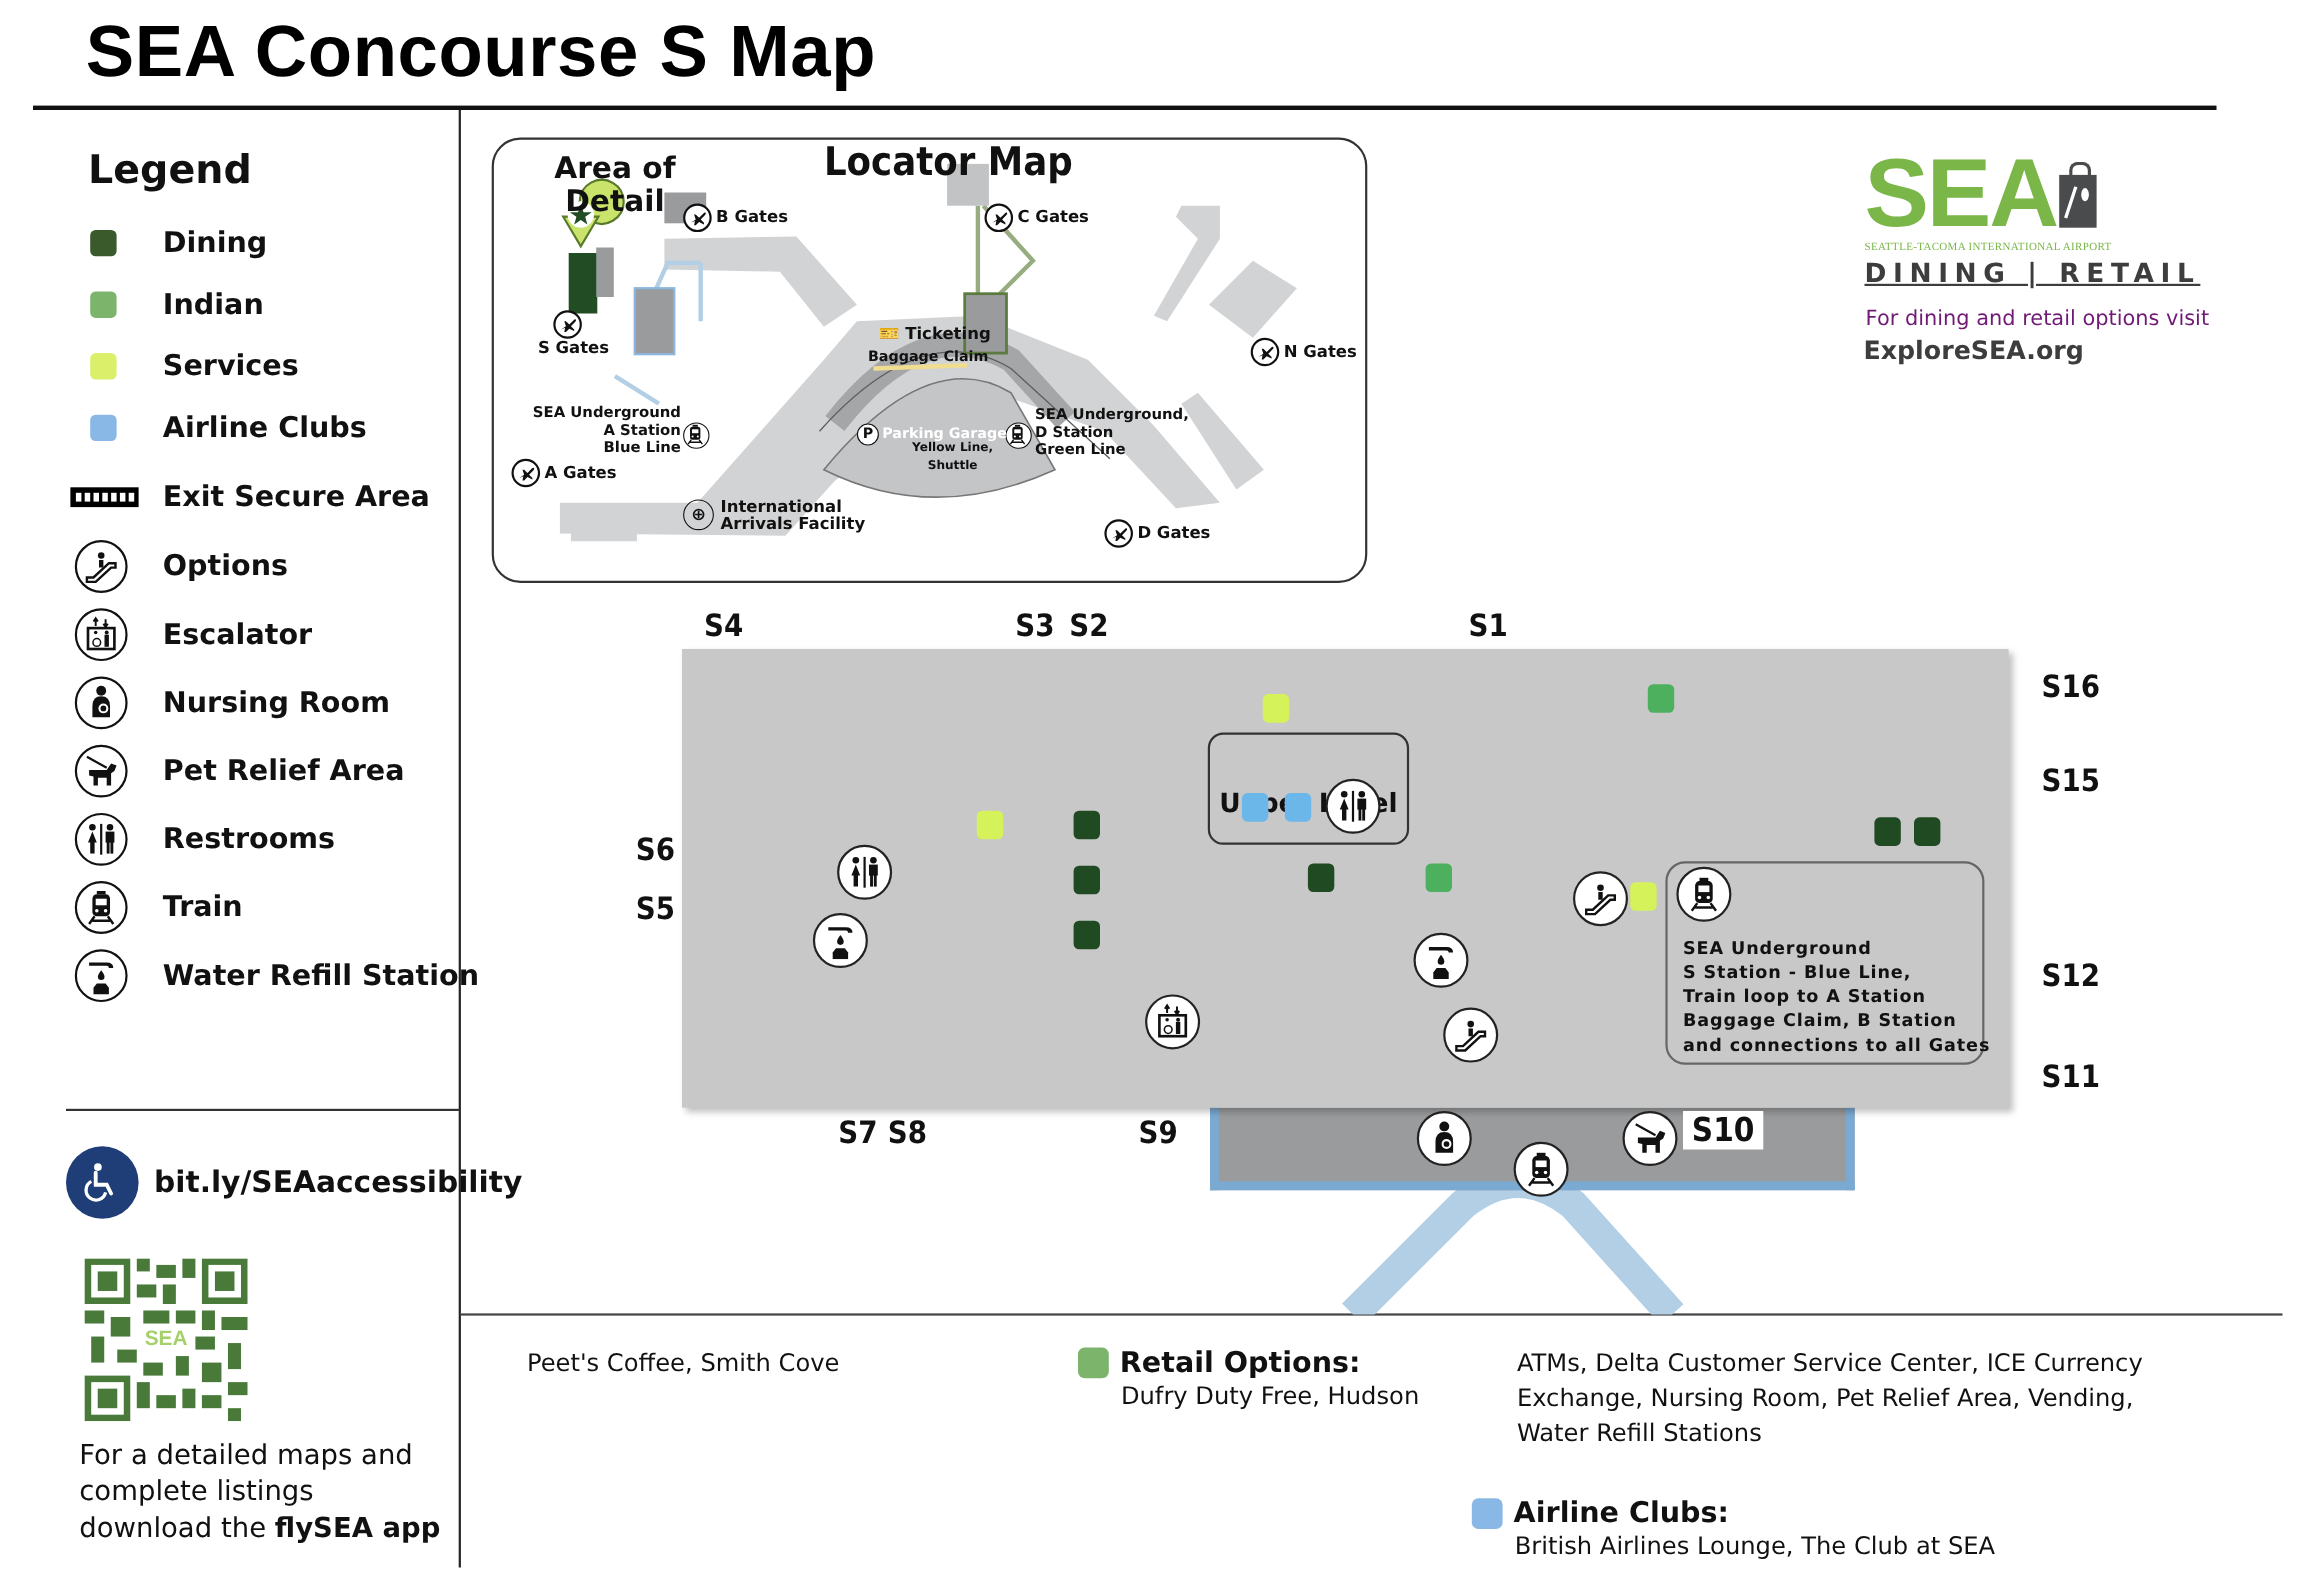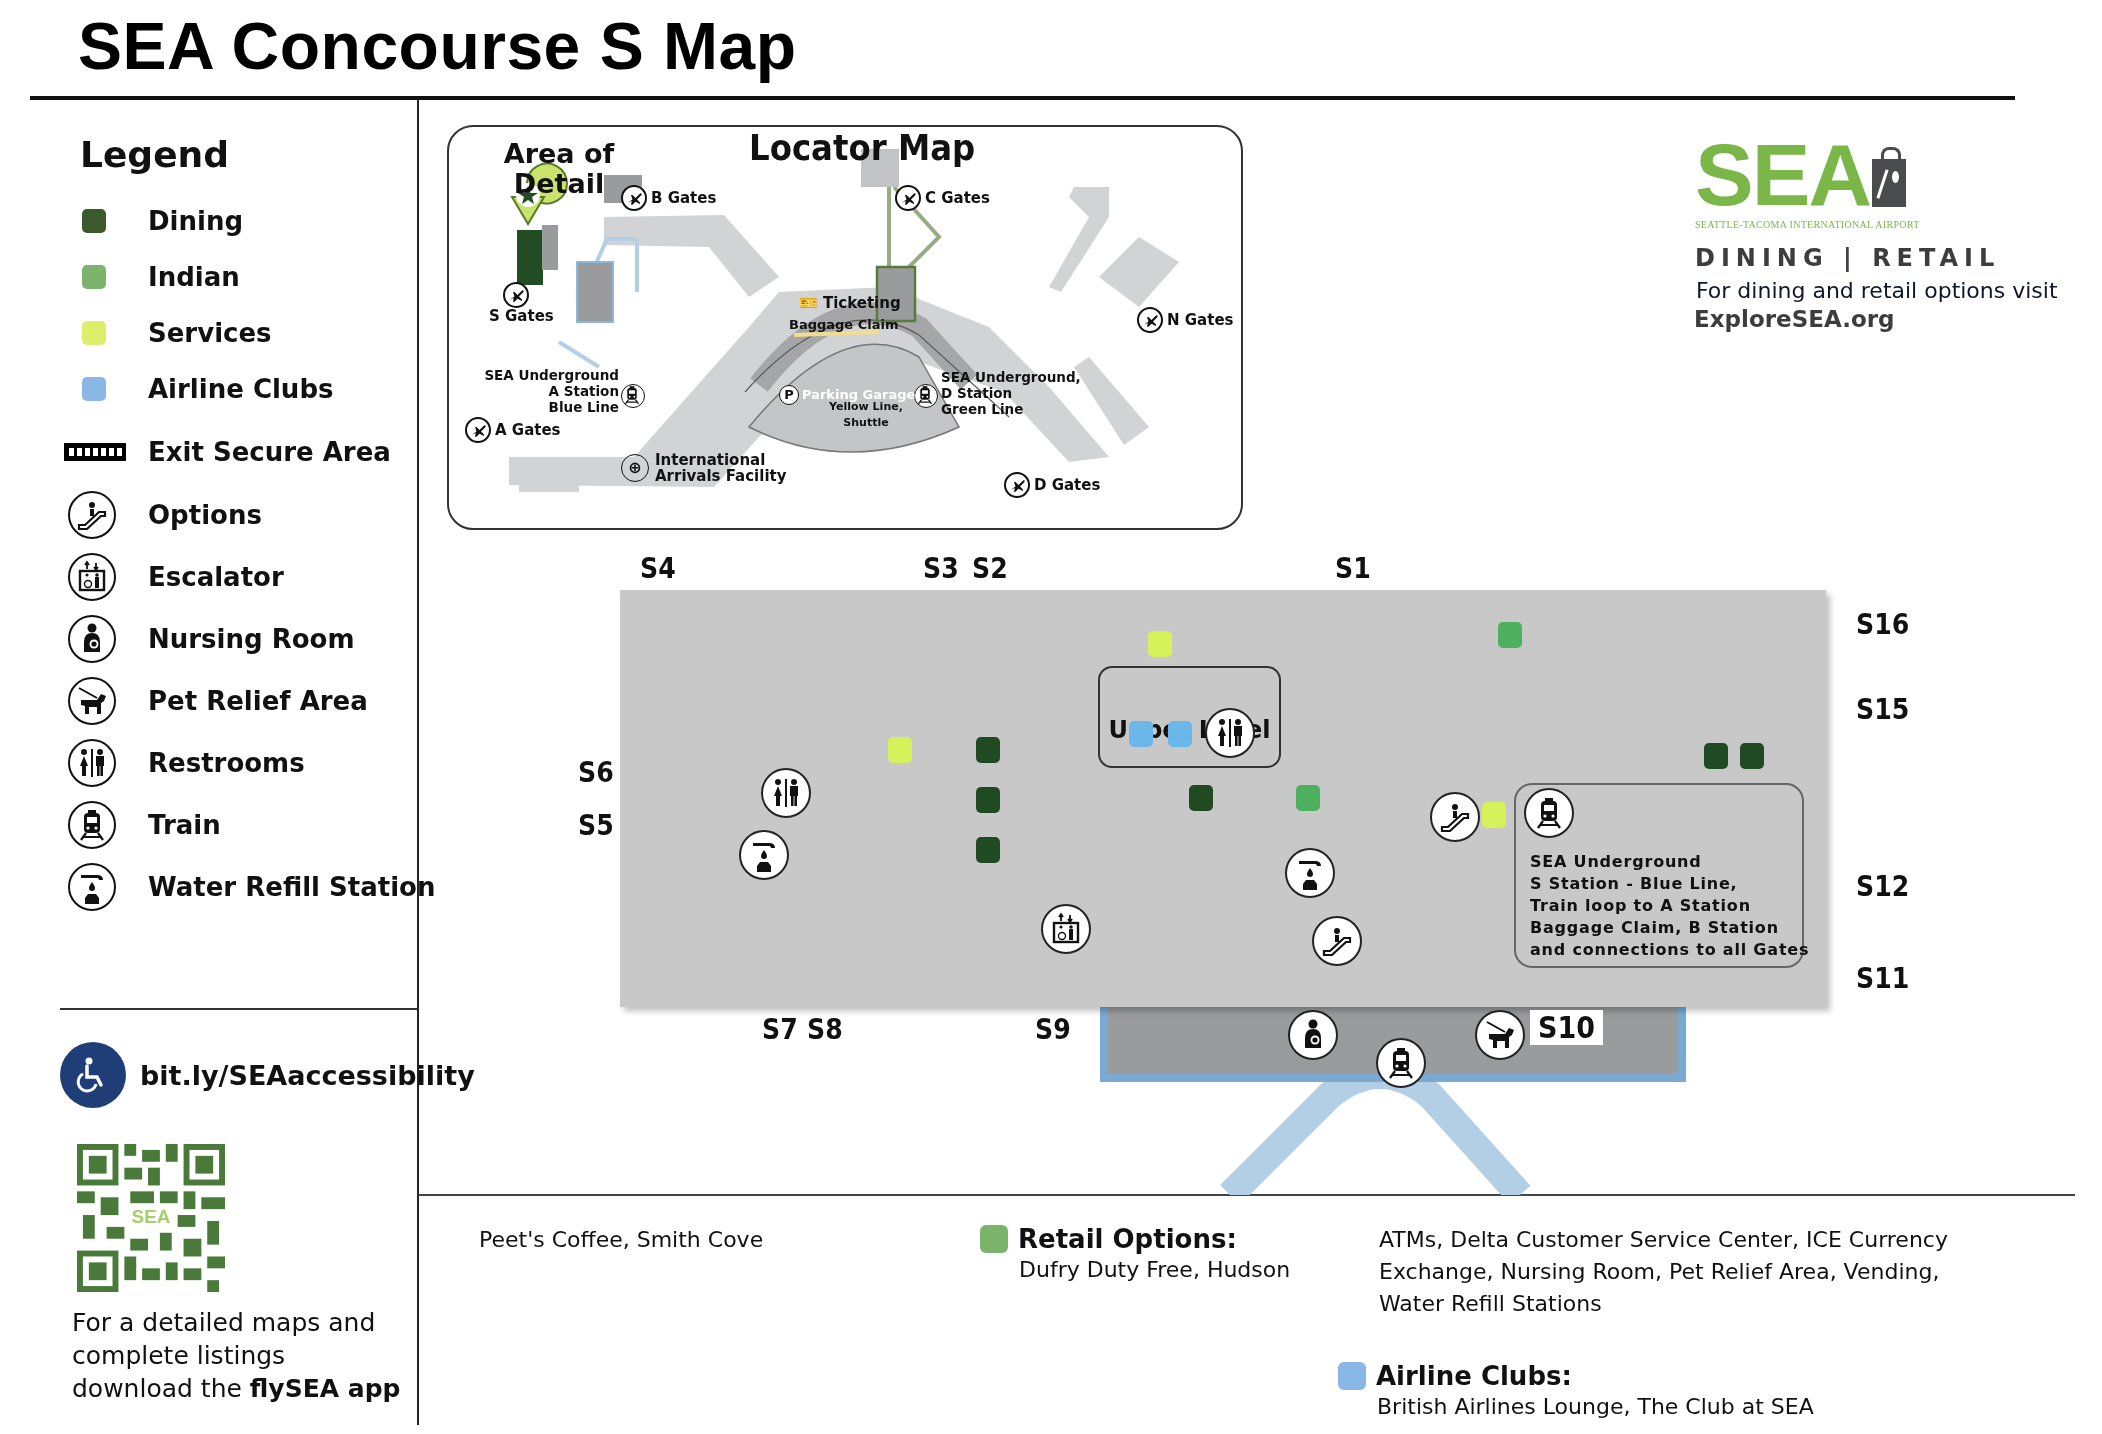--- a/index.html
+++ b/index.html
@@ -33,22 +33,22 @@
   .locator { left:447px; top:125px; width:796px; height:405px; border:2px solid #333; border-radius:26px; box-sizing:border-box; background:#fff; overflow:hidden; }
   .loc-title { left:300px; top:0px; font-size:36px; font-weight:bold; font-family:"DejaVu Sans Condensed","DejaVu Sans", sans-serif; }
   .loc-aod { left:50px; top:12px; font-size:27px; font-weight:bold; line-height:30px; text-align:center; }
   .loc-lbl { font-size:15px; font-weight:bold; white-space:nowrap; line-height:16px; }
   .plane { width:26px; height:26px; border:2px solid #111; border-radius:50%; background:#fff; display:inline-flex; align-items:center; justify-content:center; box-sizing:border-box; vertical-align:middle; margin-right:4px; font-size:16px; }
 
   
   .logo { left:1695px; top:135px; }
   .logo-sea { font-family:"Liberation Sans", sans-serif; font-weight:bold; font-size:88px; color:#7ab648; letter-spacing:-2px; line-height:80px; }
   .logo-sub { font-size:10px; color:#7ab648; letter-spacing:0.3px; margin-top:4px;font-family:Liberation Serif, serif; }
-  .logo-dr { font-size:24px; font-weight:bold; color:#3d3d3d; letter-spacing:6px; margin-top:14px; }
-  .visit { left:1696px; top:278px; font-size:22px; color:#0f172a; }
+  .logo-dr { font-size:24px; font-weight:bold; color:#3d3d3d; letter-spacing:6px; margin-top:4px;text-decoration:underline; }
+  .visit { left:1696px; top:278px; font-size:19px; color:#701a75; }
   .visit-url { left:1694px; top:306px; font-size:23px; font-weight:bold; color:#3d3d3d; }
 
   
   .concourse { left:620px; top:590px; width:1206px; height:417px; background:#c8c8c8; box-shadow:4px 4px 6px rgba(0,0,0,0.25); }
   .gate { font-size:28px; font-weight:bold; font-family:"DejaVu Sans Condensed","DejaVu Sans", sans-serif; white-space:nowrap; }
   .poi { width:24px; height:26px; border-radius:5px; }
   .dining { background:#1f4a22; }
   .retail { background:#4cb05f; }
   .service { background:#d5f25a; }
   .club { background:#6bb7ea; }

